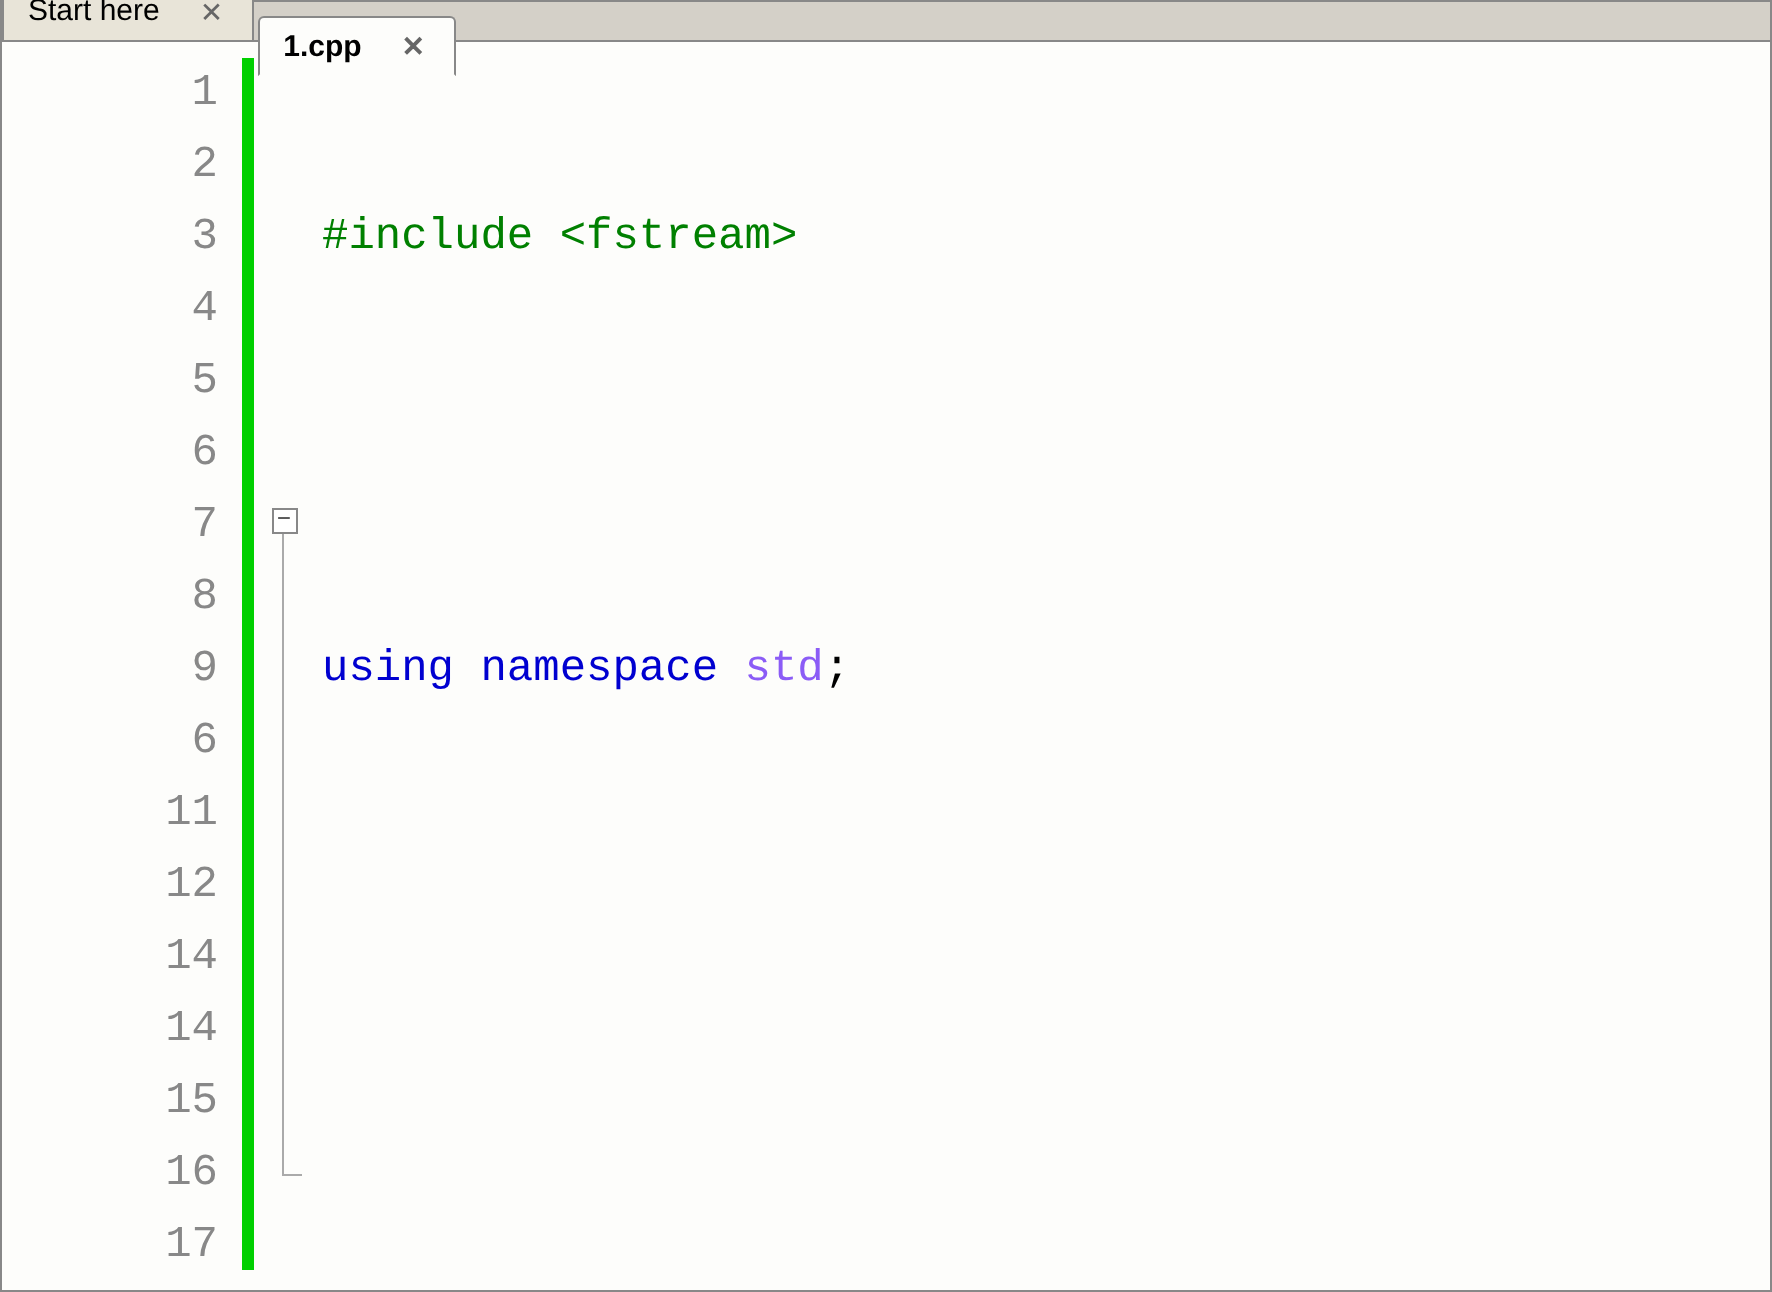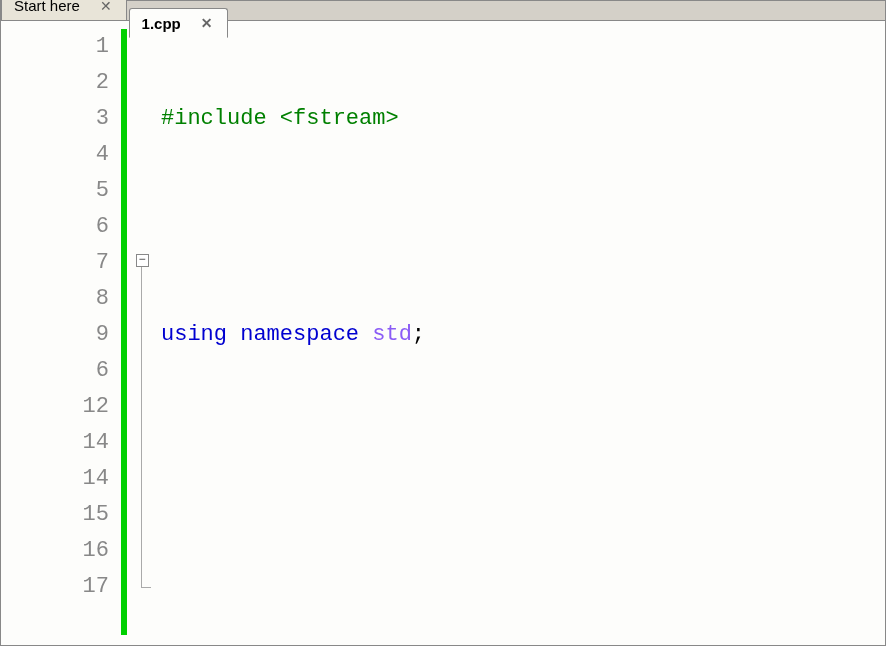--- a/index.html
+++ b/index.html
@@ -156,20 +156,21 @@
       <div class="line">1</div>
       <div class="line">2</div>
       <div class="line">3</div>
       <div class="line">4</div>
       <div class="line">5</div>
       <div class="line">6</div>
       <div class="line">7</div>
       <div class="line">8</div>
       <div class="line">9</div>
       <div class="line">6</div>
+      <div class="line">11</div>
       <div class="line">12</div>
       <div class="line">14</div>
       <div class="line">14</div>
       <div class="line">15</div>
       <div class="line">16</div>
       <div class="line">17</div>
     </div>
 
     <div class="change-bar"></div>
 

